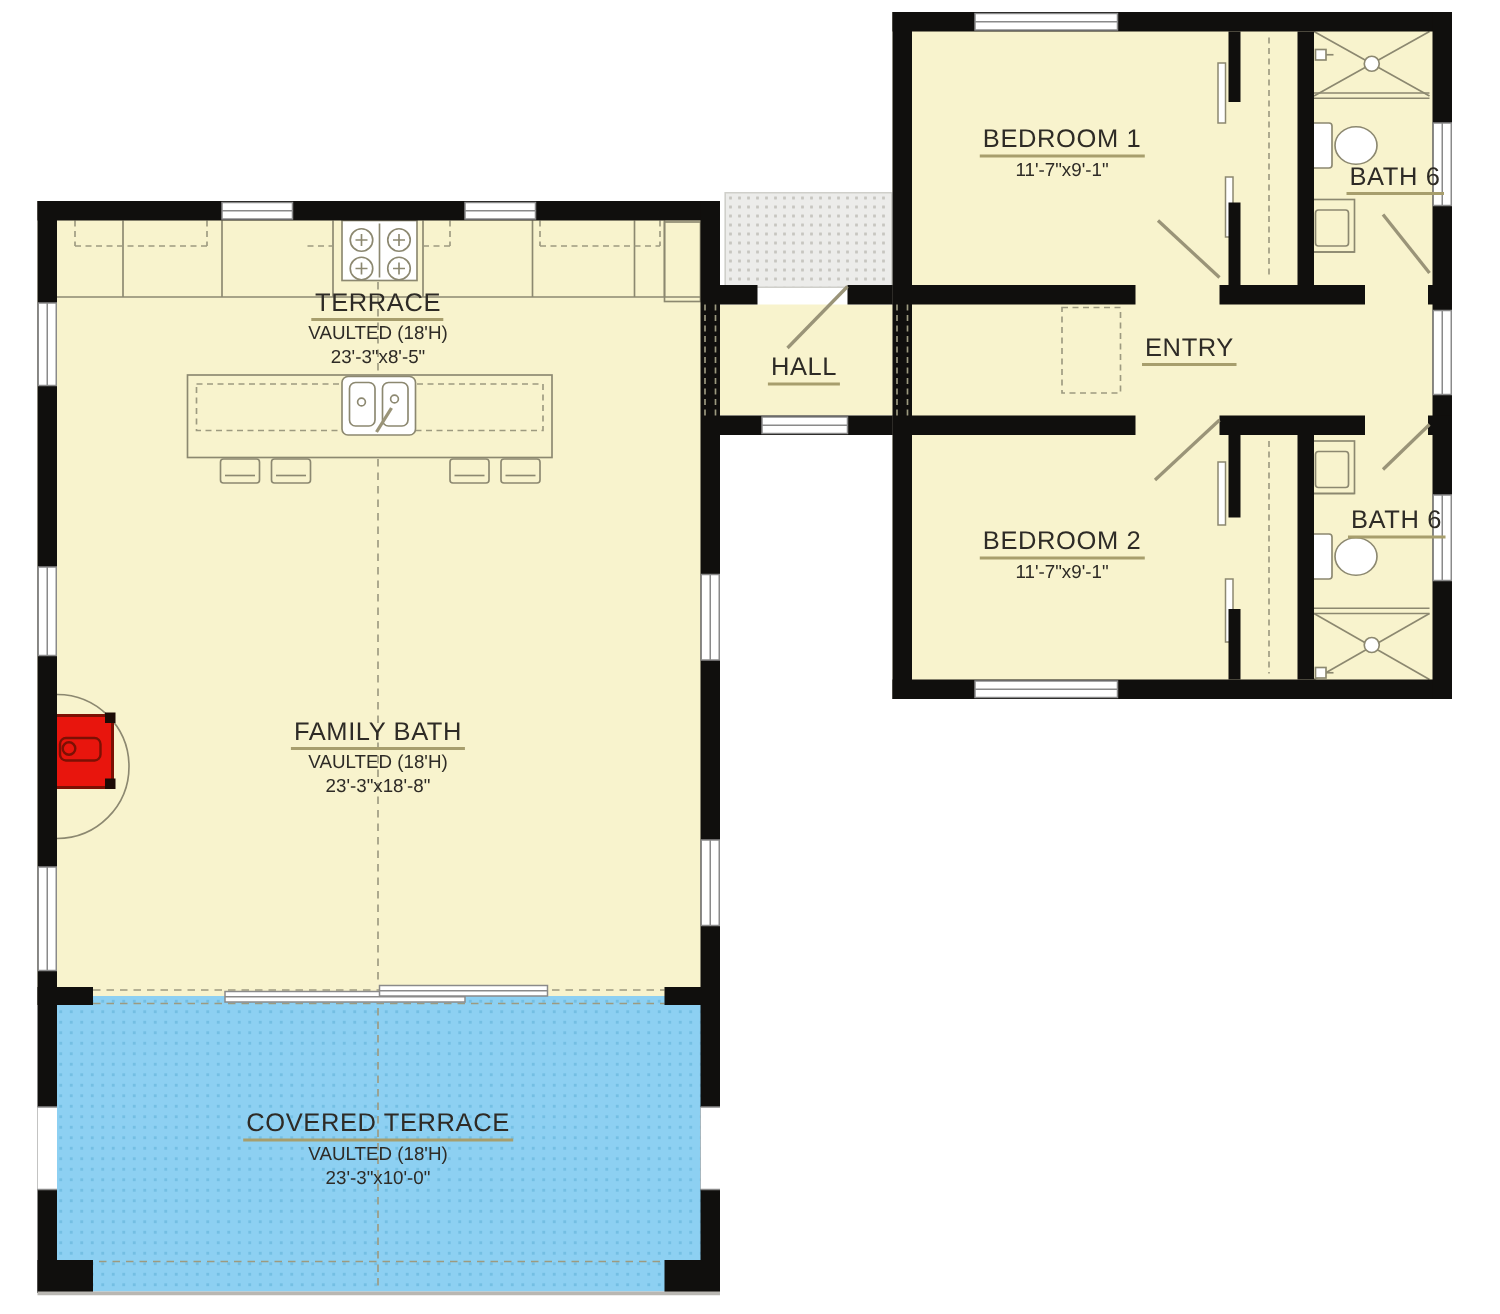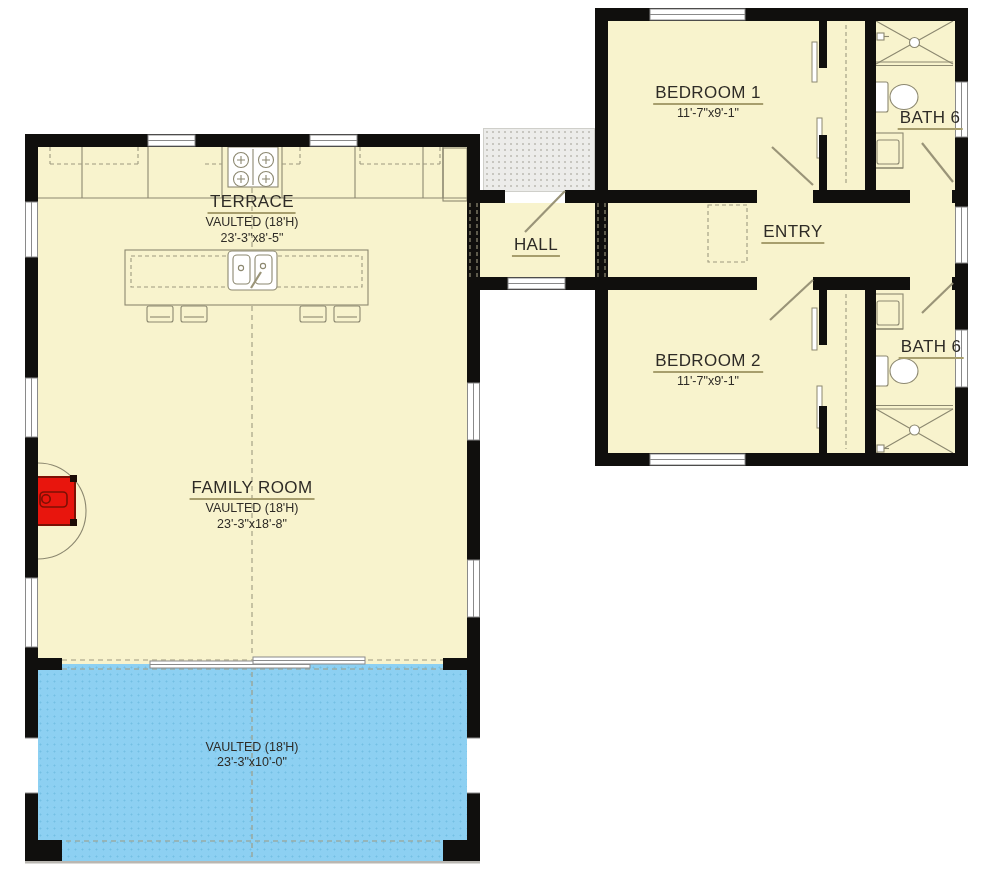--- a/index.html
+++ b/index.html
@@ -270,26 +270,27 @@
     <rect x="25" y="861" width="455" height="2.5" style="fill:var(--c-ground_line)"></rect>
   </svg>
 
   <div class="room-label" style="left:252px;top:192px">
     <div><span class="room-name">TERRACE</span></div>
     <div class="room-sub">VAULTED (18'H)</div>
     <div class="room-sub">23'-3"x8'-5"</div>
   </div>
 
   <div class="room-label" style="left:252px;top:478px">
-    <div><span class="room-name">FAMILY ROOM</span></div>
+    <div><span class="room-name">FAMILY BATH</span></div>
     <div class="room-sub">VAULTED (18'H)</div>
     <div class="room-sub">23'-3"x18'-8"</div>
   </div>
 
   <div class="room-label" style="left:252px;top:739px">
+    <div><span class="room-name">COVERED TERRACE</span></div>
     <div class="room-sub">VAULTED (18'H)</div>
     <div class="room-sub">23'-3"x10'-0"</div>
   </div>
 
   <div class="room-label" style="left:708px;top:83px">
     <div><span class="room-name">BEDROOM 1</span></div>
     <div class="room-sub">11'-7"x9'-1"</div>
   </div>
 
   <div class="room-label" style="left:708px;top:351px">

